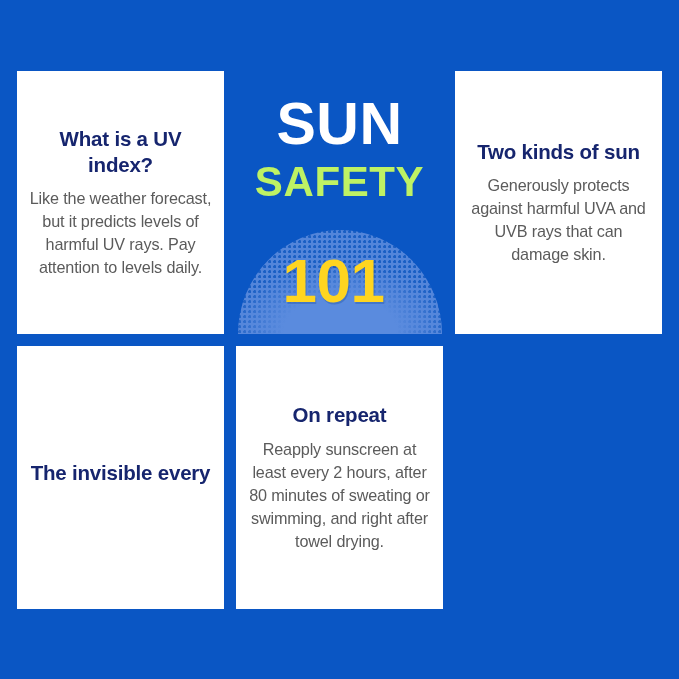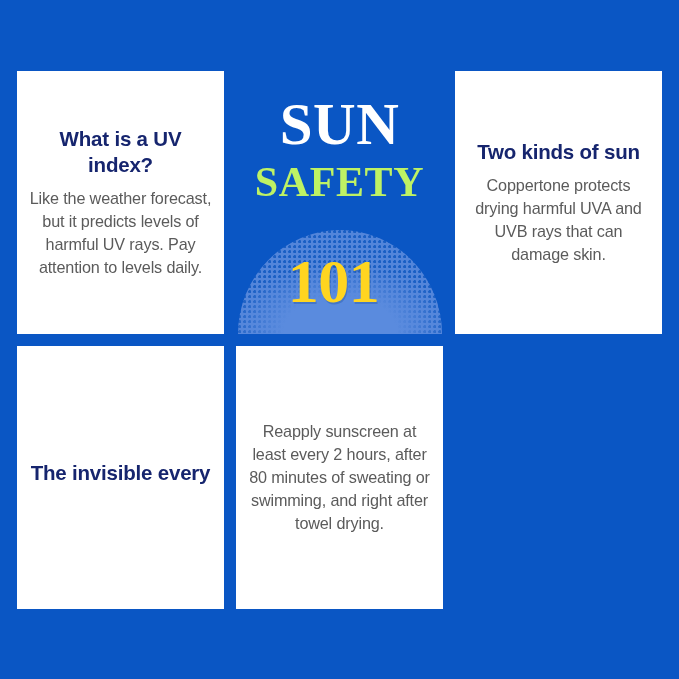--- a/index.html
+++ b/index.html
@@ -66,21 +66,20 @@
     letter-spacing: -0.15px;
   }
 
   
   .logo-panel {
     position: relative;
     background: transparent;
     overflow: hidden;
     display: block;
     padding: 0;
-    font-family: Liberation Serif, serif;
   }
 
   .dome {
     position: absolute;
     left: 50%;
     transform: translateX(-50%);
     bottom: 0;
     width: 204px;
     height: 104px;
     border-top-left-radius: 102px 104px;
@@ -160,26 +159,27 @@
       <div class="dome-fade"></div>
       <div class="logo-text">
         <span class="logo-sun">SUN</span>
         <span class="logo-safety">SAFETY</span>
       </div>
       <div class="logo-101">101</div>
     </div>
 
     <div class="card">
       <p class="card-title">Two kinds of sun</p>
-      <p class="card-body">Coppertone protects drying harmful UVA and UVB rays that can damage skin.</p>
+      <p class="card-body">Generously protects against harmful UVA and UVB rays that can damage skin.</p>
     </div>
 
 
     <div class="card">
       <p class="card-title">The invisible every</p>
     </div>
 
     <div class="card">
+      <p class="card-title">On repeat</p>
       <p class="card-body">Reapply sunscreen at least every 2 hours, after 80 minutes of sweating or swimming, and right after towel drying.</p>
     </div>
 
   </div>
 </div>
 
 </body></html>

